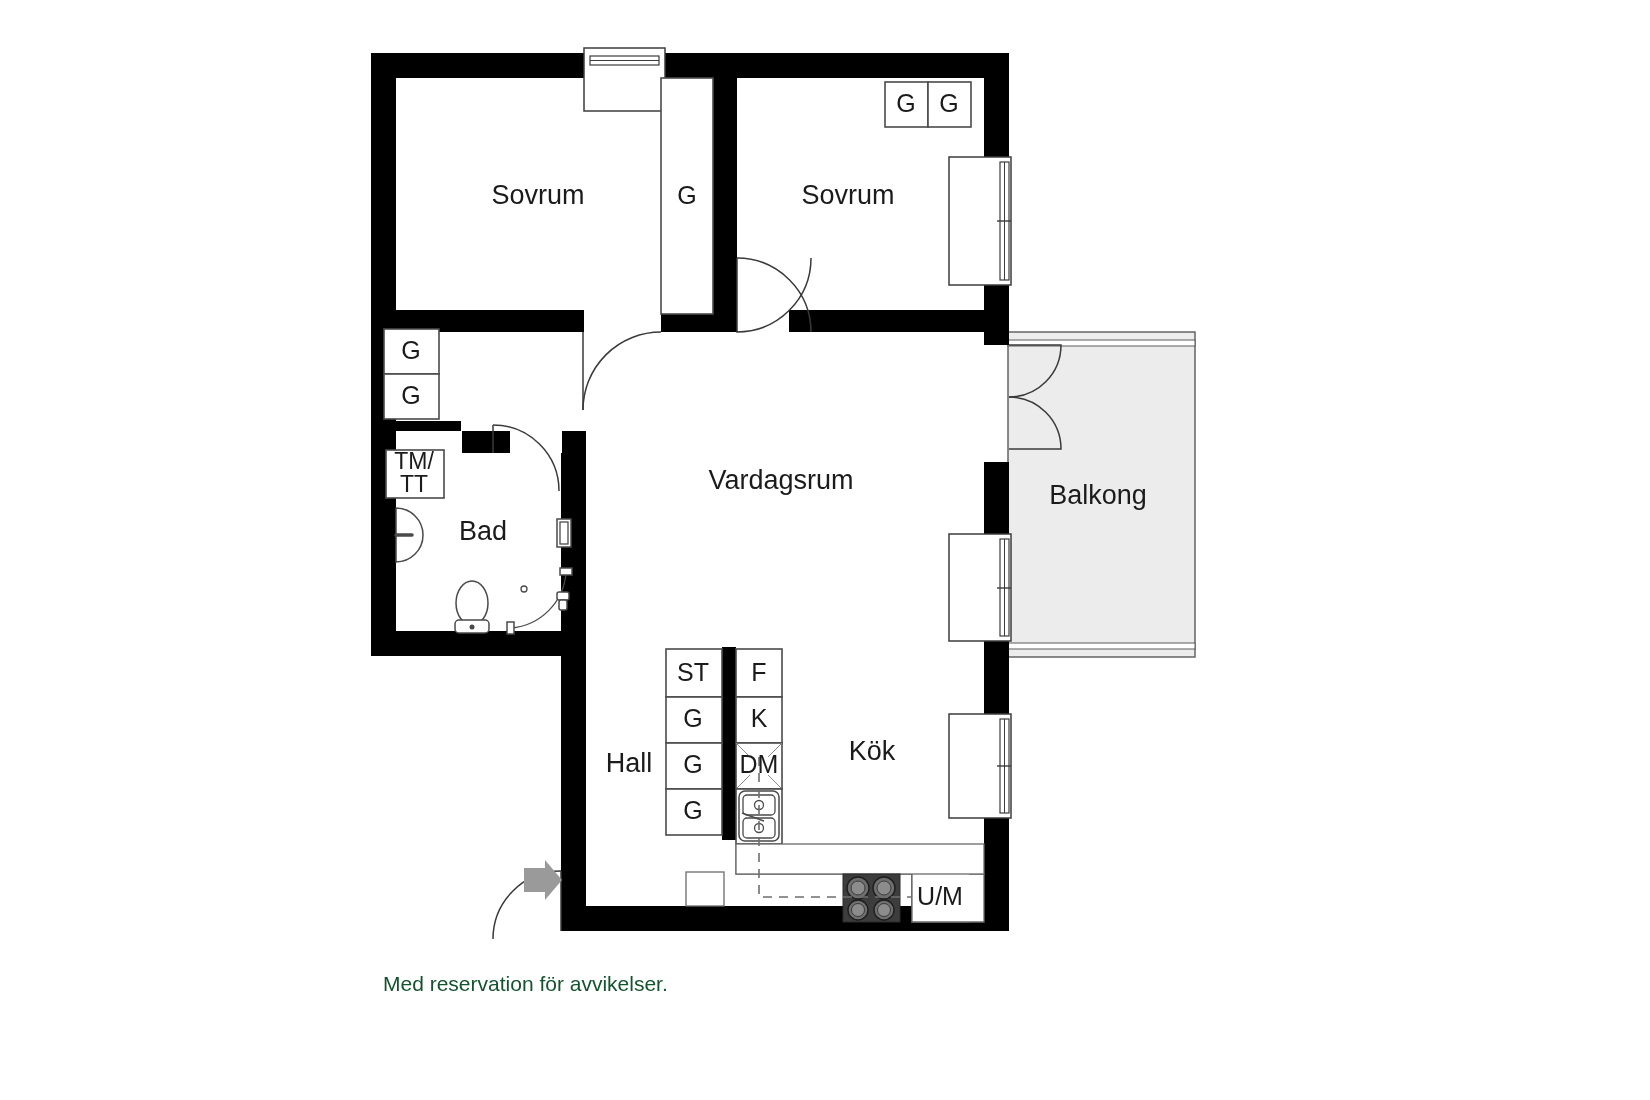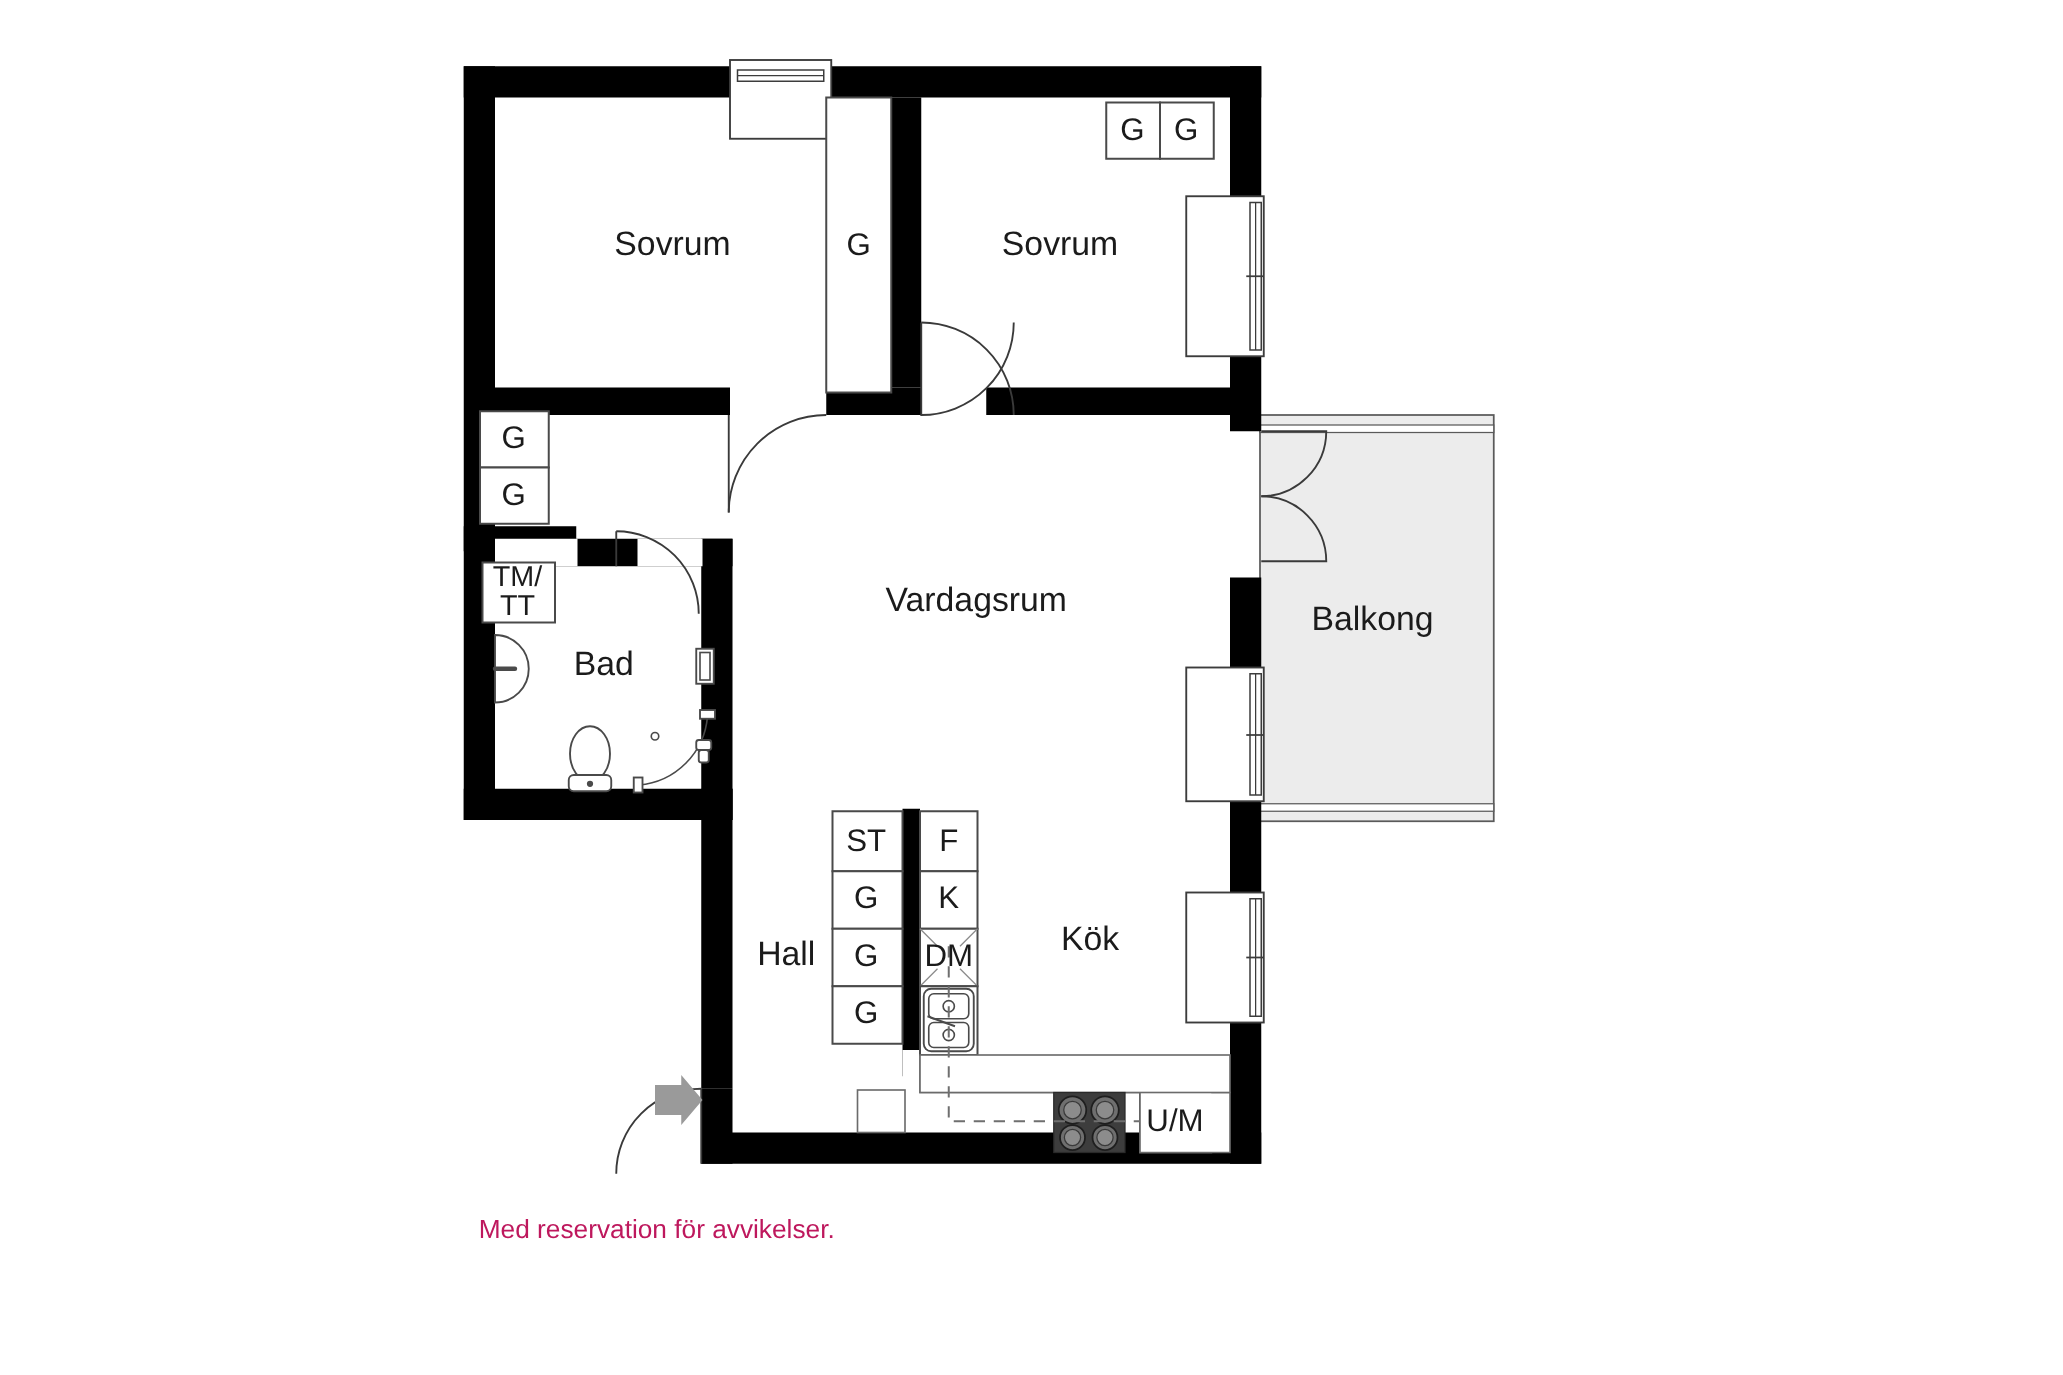--- a/index.html
+++ b/index.html
@@ -62,21 +62,21 @@
     fill: #1b1b1b;
     text-anchor: middle;
     dominant-baseline: middle;
   }
   .footnote {
     position: absolute;
     left: 383px;
     top: 972px;
     font-family: "Liberation Sans", sans-serif;
     font-size: 21px;
-    color: #be185d;
+    color: #14532d;
     white-space: nowrap;
     text-align: right;
   }
 </style>
 </head>
 <body>
 
 <div id="plan-root">
 <svg id="floorplan" viewBox="0 0 1650 1100" xmlns="http://www.w3.org/2000/svg">
 

